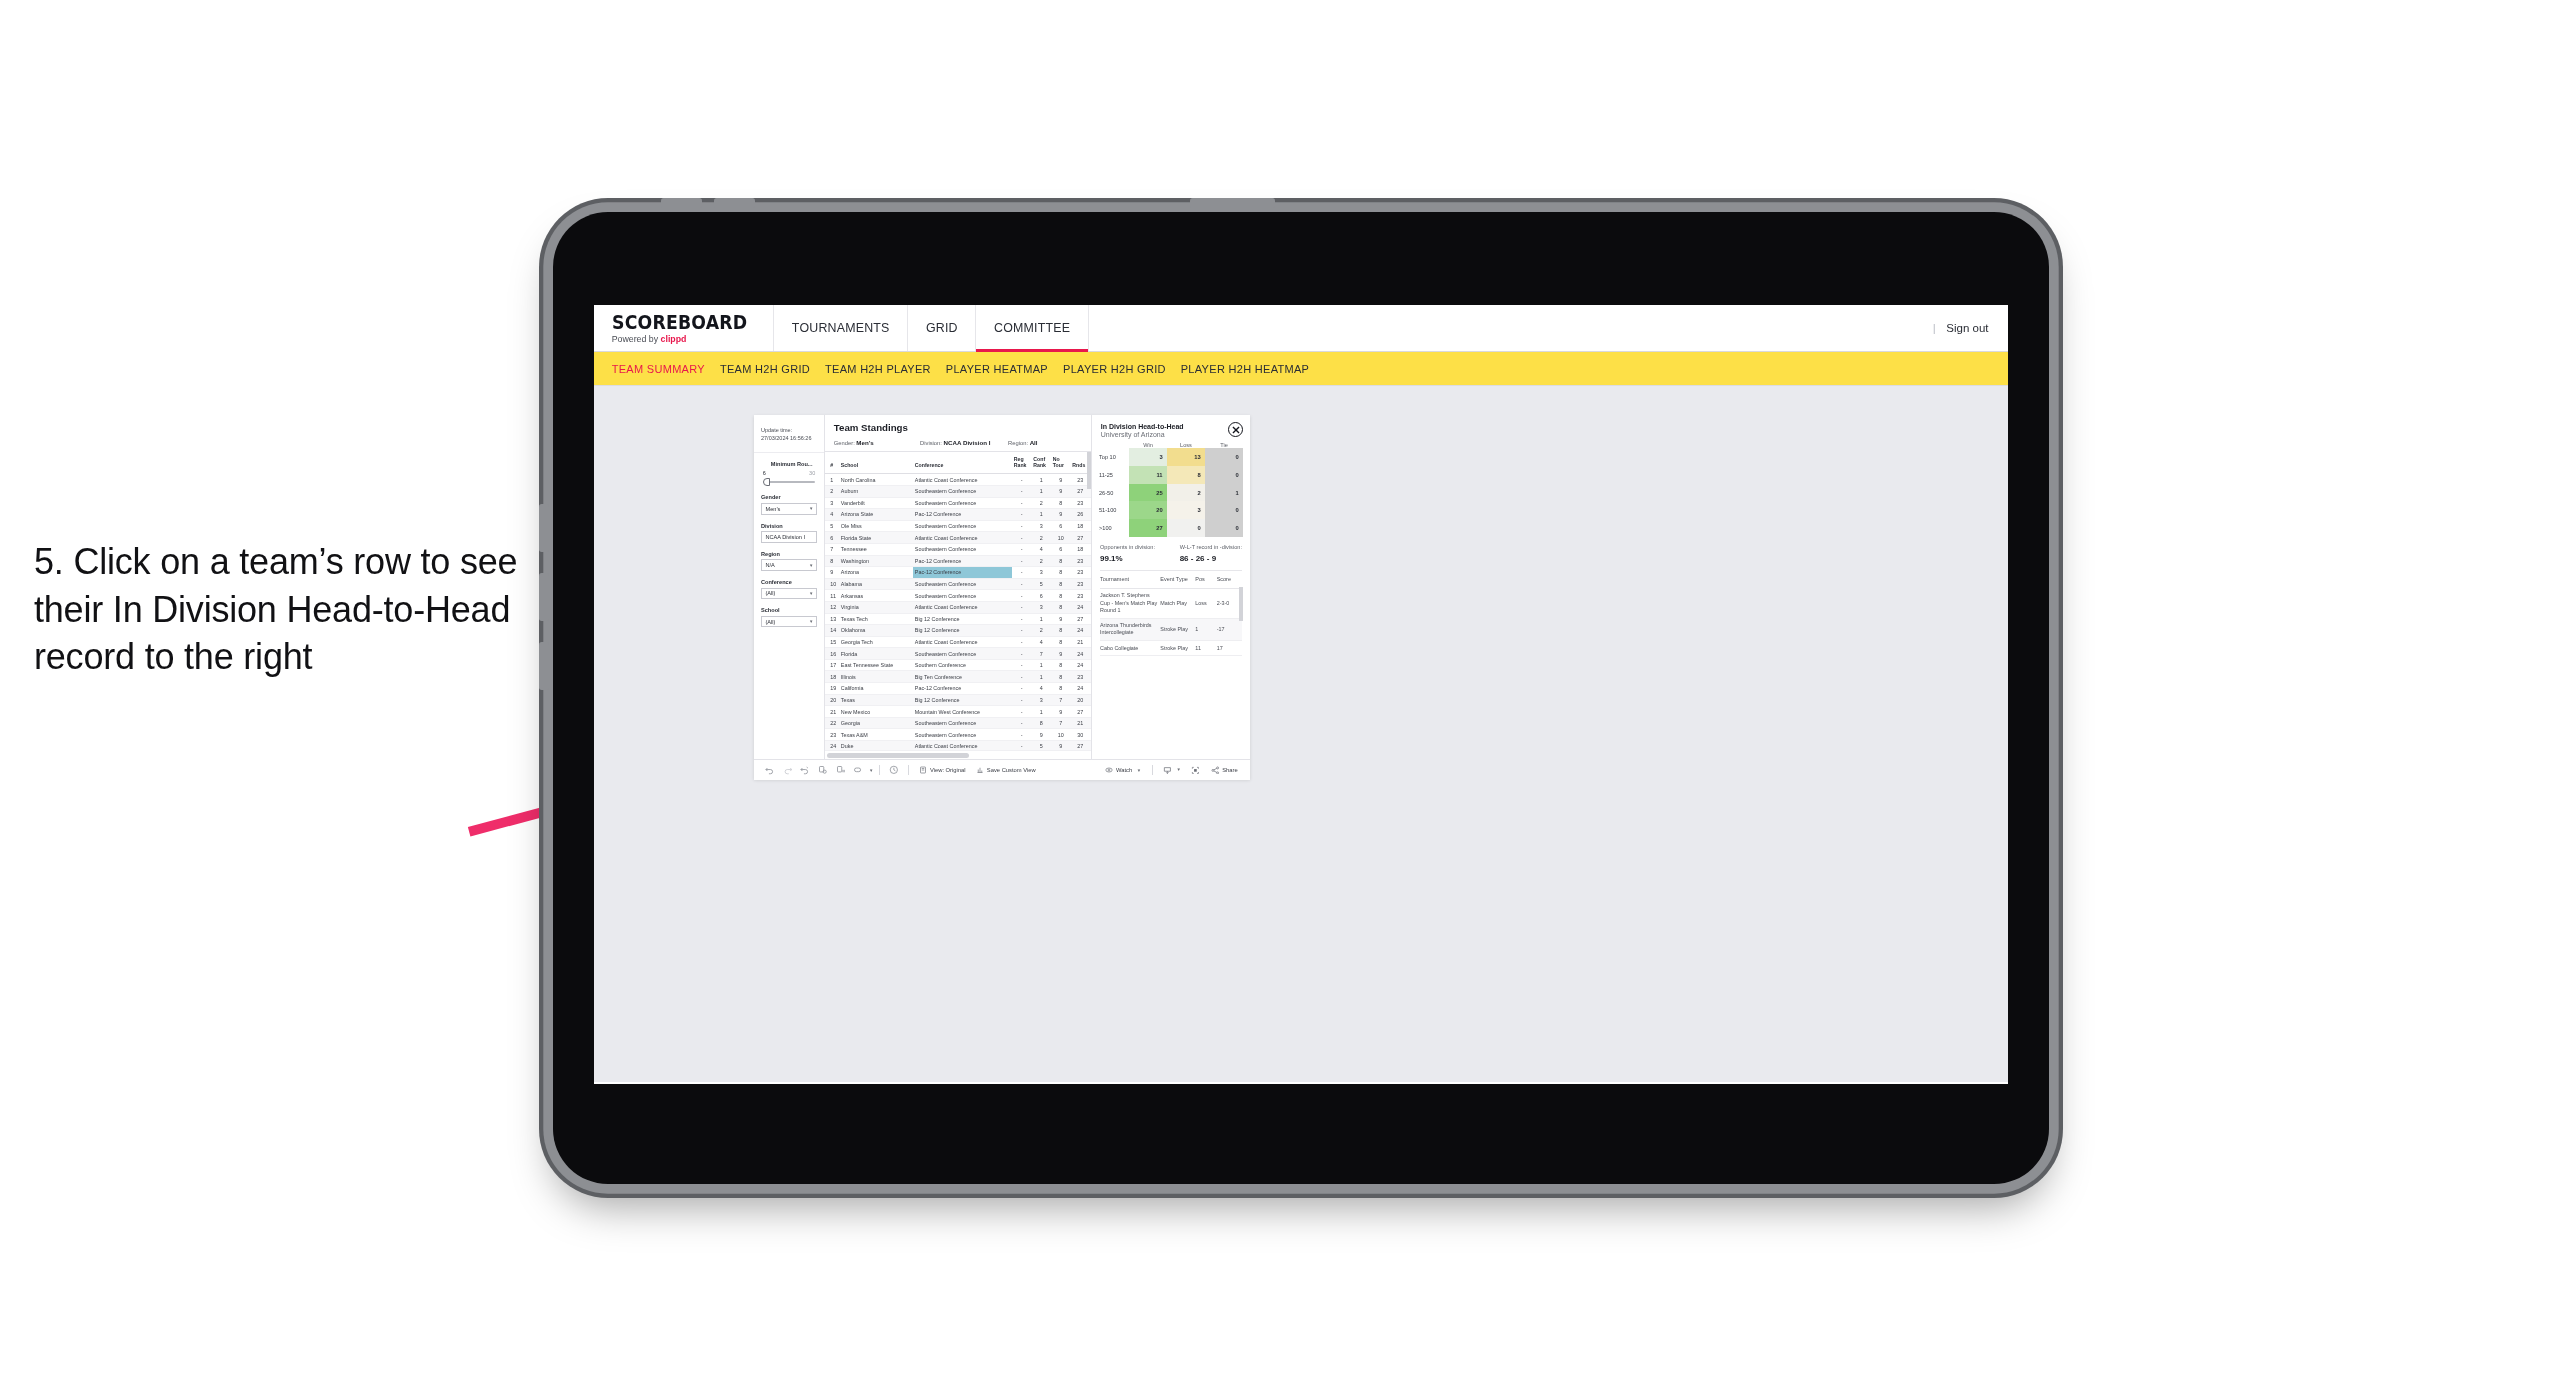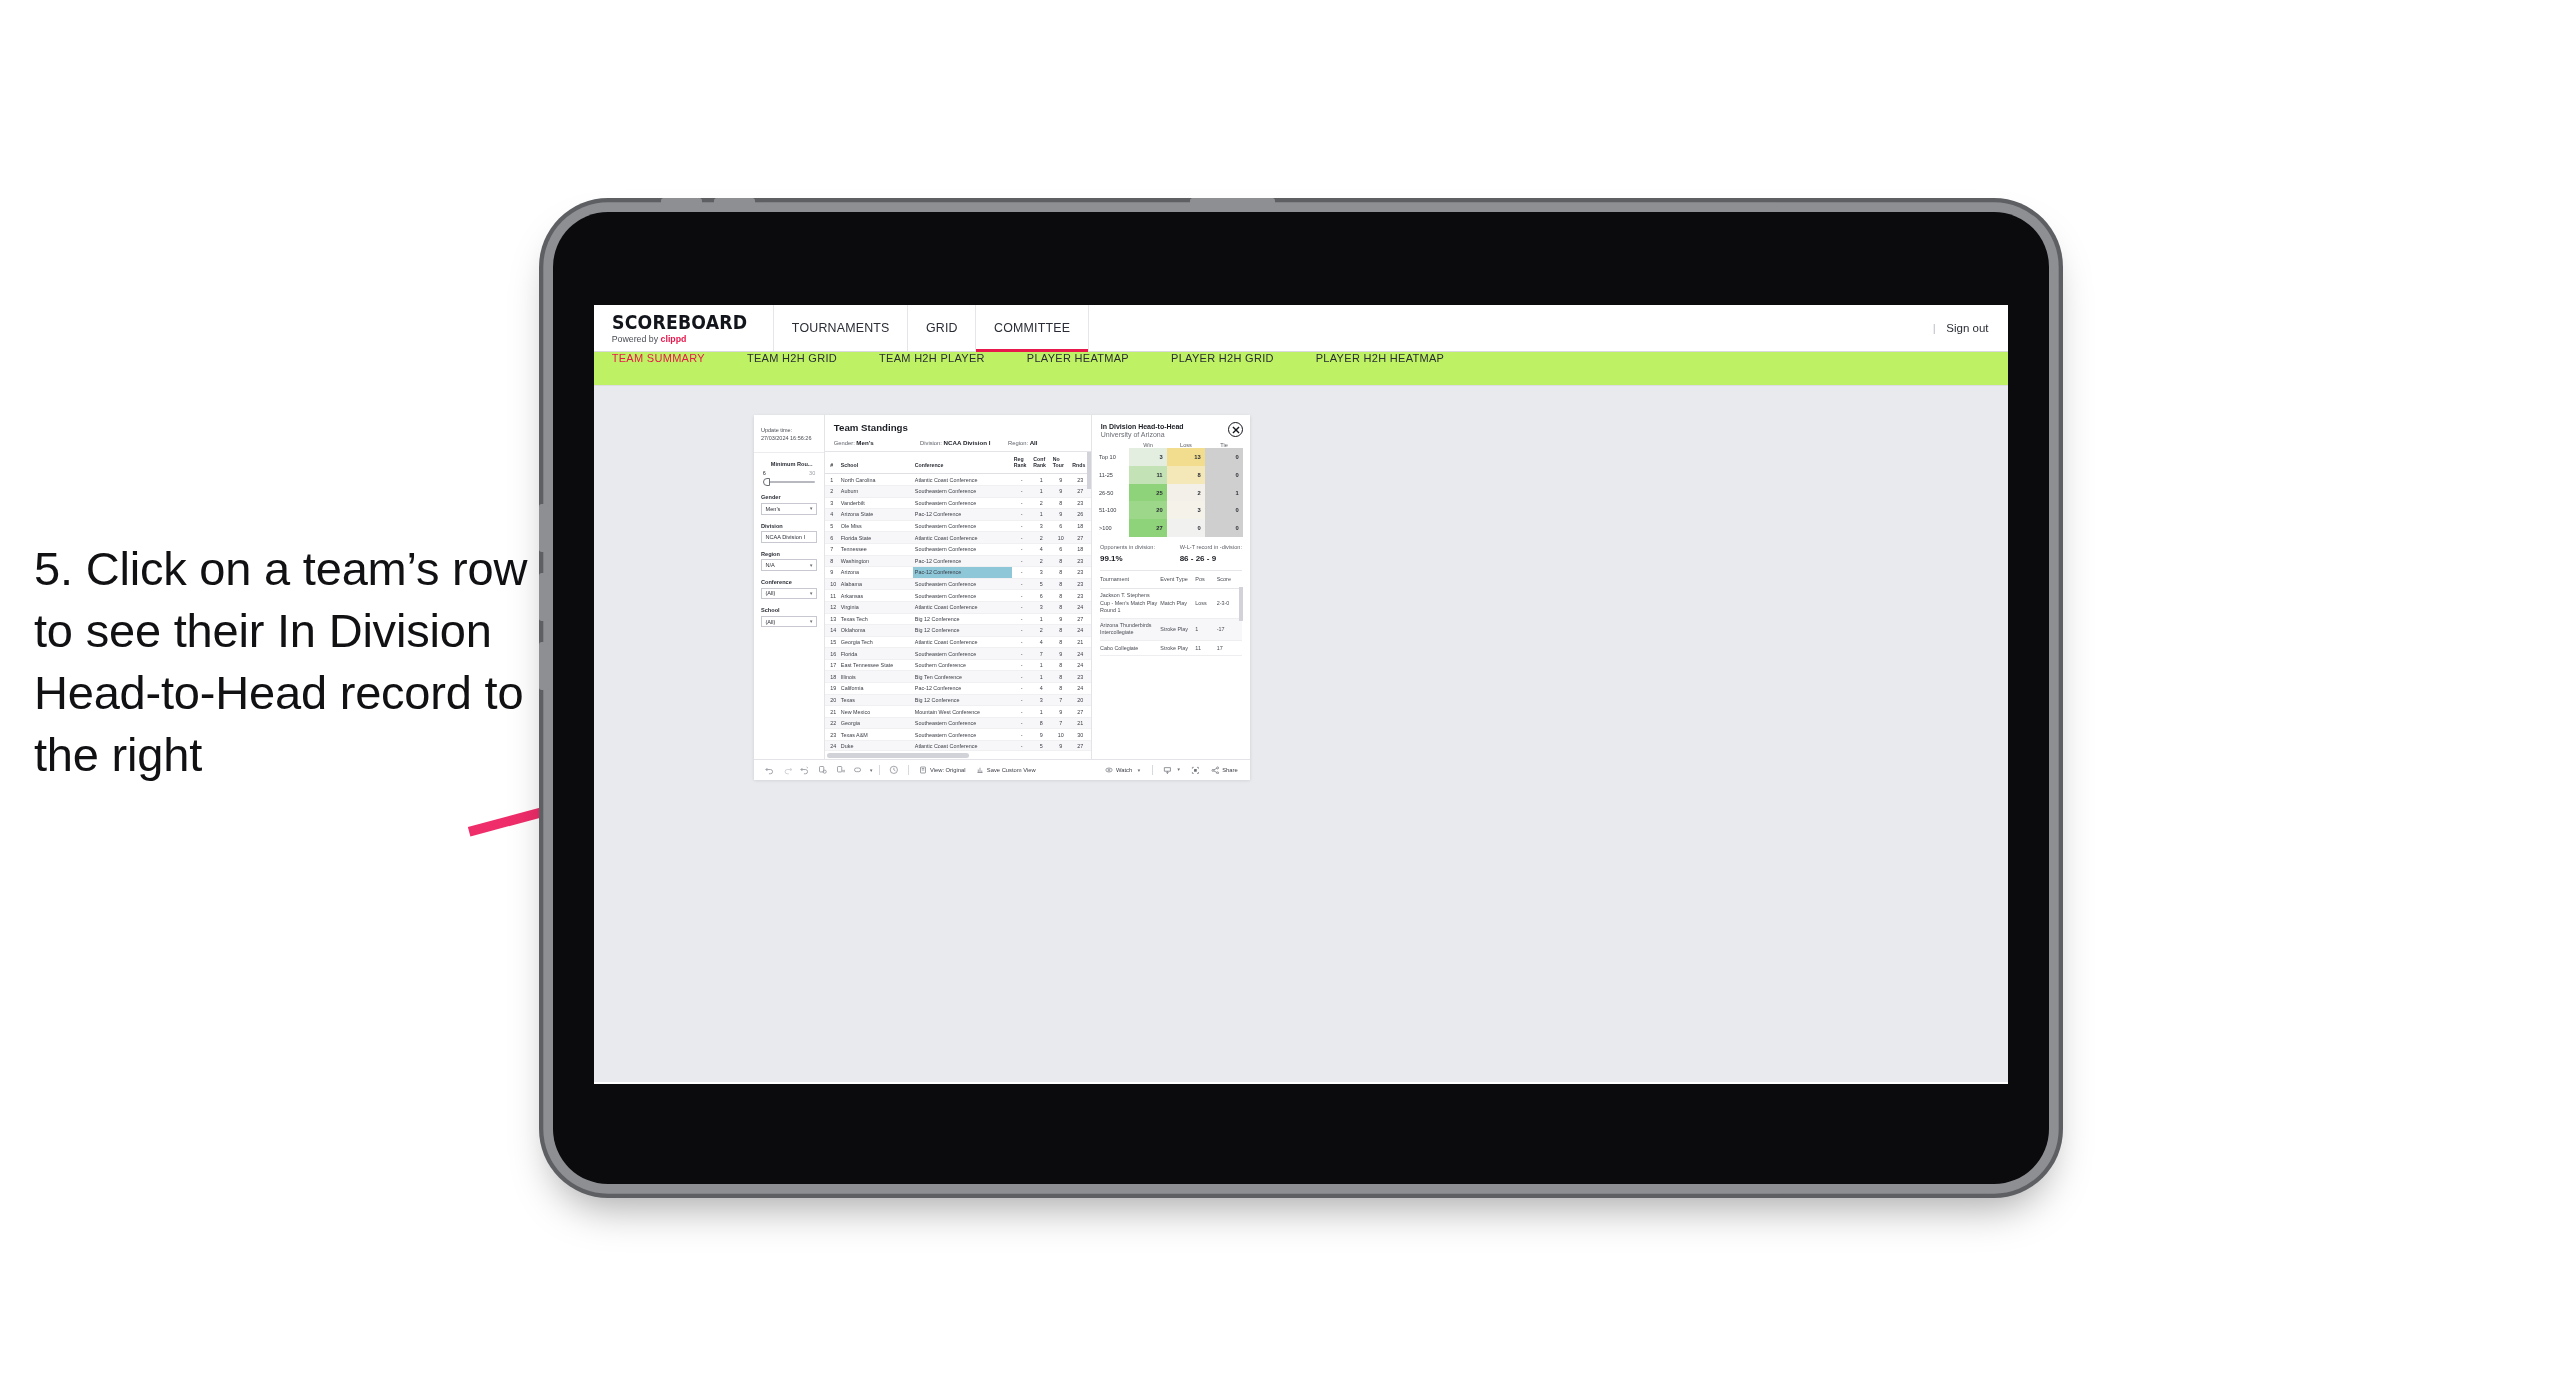--- a/index.html
+++ b/index.html
@@ -7,21 +7,21 @@
     width: 2576px; height: 1386px;
     background: #ffffff;
     font-family: "Liberation Sans", sans-serif;
     overflow: hidden;
   }
   #stage { position: relative; width: 2576px; height: 1386px; background: #fff; }
 
   
   #caption {
     position: absolute; left: 34px; top: 538px; width: 522px;
-    font-size: 47px; line-height: 1.32; color: #111114;
+    font-size: 36px; line-height: 1.32; color: #111114;
     font-family: "Liberation Sans", sans-serif;
     letter-spacing: -0.2px;
   }
 
   
   #arrow { position: absolute; left: 460px; top: 655px; width: 531px; height: 221px; pointer-events: none; }
 
   
   #tablet {
     position: absolute; left: 553px; top: 212px;
@@ -75,22 +75,22 @@
   }
   .topbar-spacer { flex: 1; }
   .signout {
     display: flex; align-items: center; gap: 10.6px; padding-right: 19.5px;
     font-size: 11.5px; color: #2a2d35;
   }
   .signout .divider { color: #b9bcc4; }
 
   
   .subbar {
-    height: 34px; background: #bef264; border-bottom: 0.9px solid #dcdce1;
-    display: flex; padding-left: 17.7px; gap: 42px;
+    height: 34px; background: #fde047; border-bottom: 0.9px solid #dcdce1;
+    display: flex; align-items: center; padding-left: 17.7px; gap: 15px;
   }
   .subtab { font-size: 11px; color: #2a2d35; letter-spacing: 0.3px; cursor: pointer; }
   .subtab.active { color: #e8174c; }
 
   
   .workspace { background: #e9eaee; height: 696px; padding: 34px 0 0 0; position: relative; text-decoration: underline; }
 
   .dash {
     position: absolute; left: 160px; top: 29px;
     width: 496px; height: 365px;

